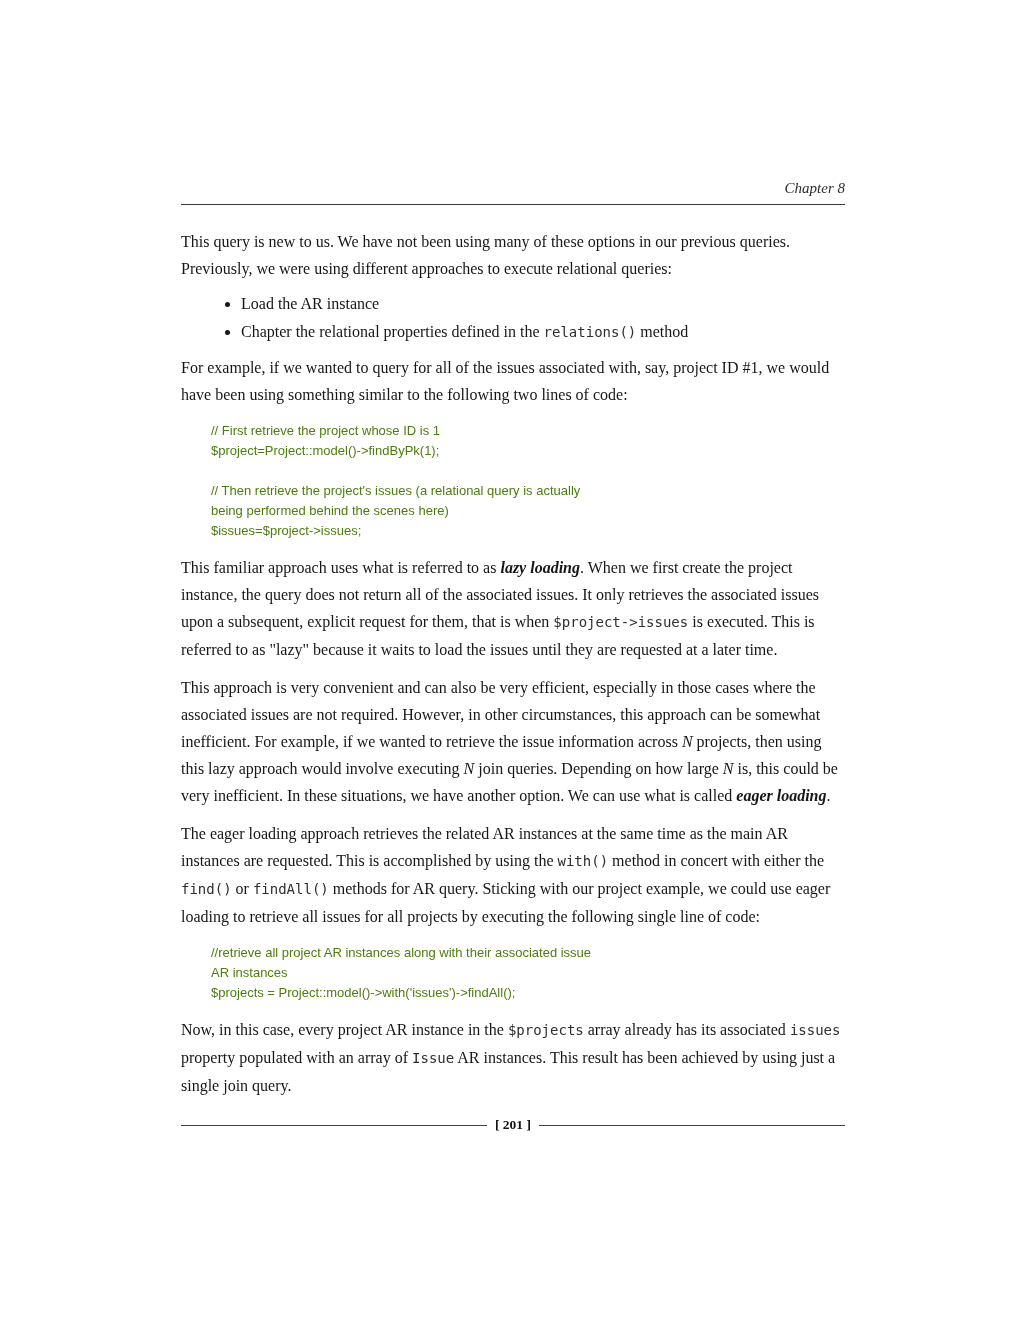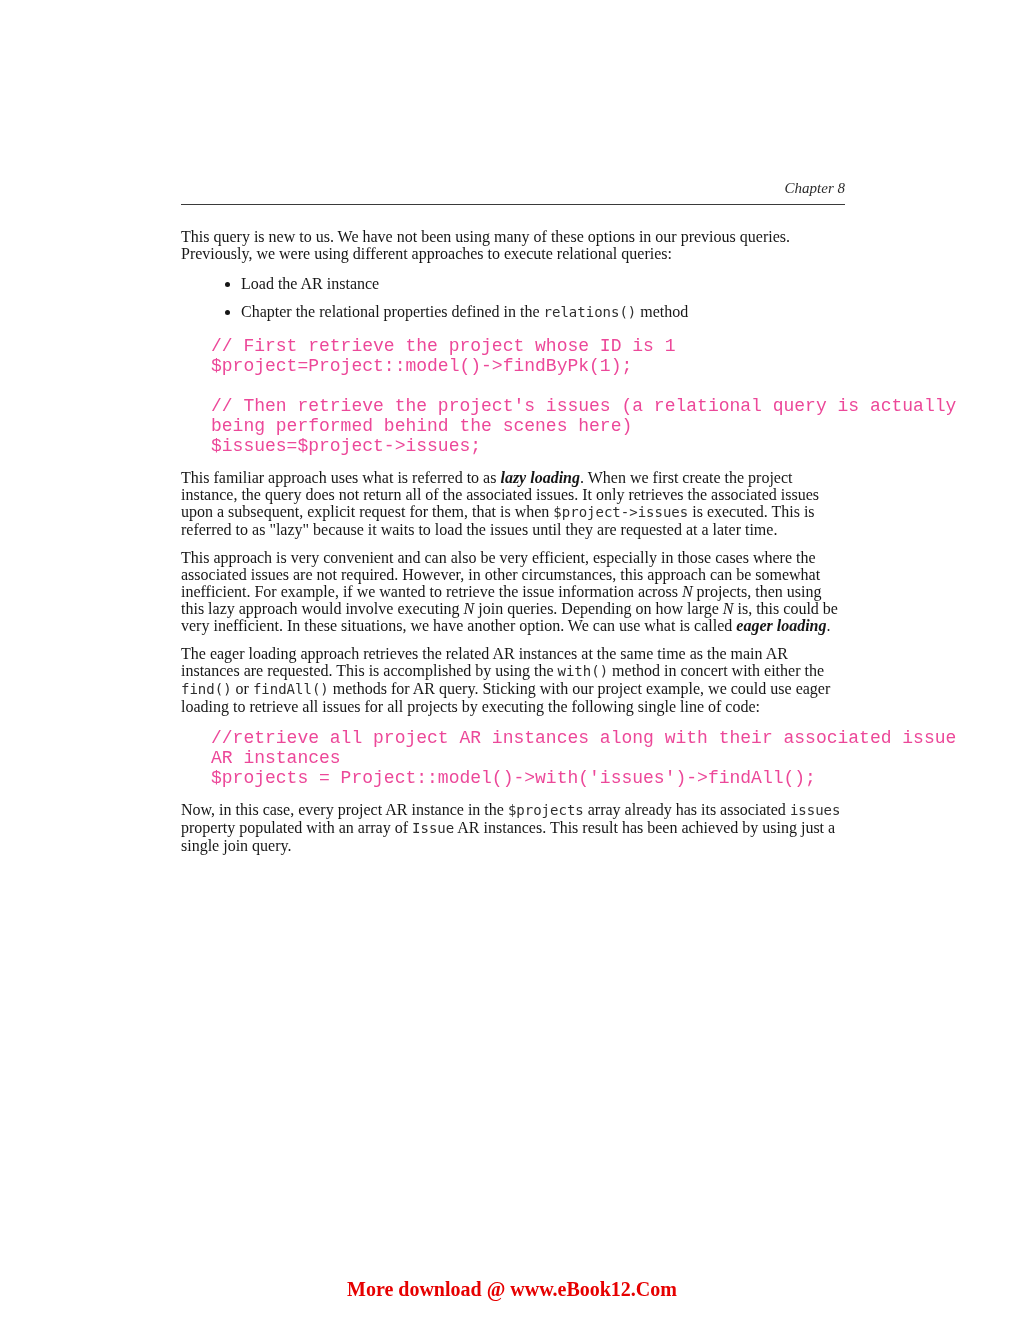--- a/index.html
+++ b/index.html
@@ -24,40 +24,40 @@
     text-align: right;
     font-style: italic;
     font-size: 15px;
     color: #2b2b2b;
     padding-bottom: 7px;
     border-bottom: 1px solid #3a3a3a;
   }
   .blocks { padding-top: 12px; }
   .para {
     font-size: 16px;
-    line-height: 17px;
+    line-height: 27px;
     margin: 11px 0;
     color: #161616;
   }
   .bullets {
     list-style: disc outside;
     margin: 8px 0 10px 0;
     padding-left: 60px;
   }
   .bullets li {
     font-size: 16px;
     line-height: 21px;
     margin-bottom: 7px;
     color: #161616;
   }
   .code {
-    font-family: Liberation Mono, monospace;
-    font-size: 18px;
+    font-family: Liberation Sans, sans-serif;
+    font-size: 13px;
     line-height: 20px;
-    color: #ec4899;
+    color: #4d7c0f;
     margin: 13px 0 13px 30px;
     white-space: pre;
   }
   .inline-code {
     font-family: "DejaVu Sans Mono", "Liberation Mono", monospace;
     font-size: 14px;
     color: #2e2e2e;
   }
   .bold { font-weight: bold; font-style: italic; }
   .italic { font-style: italic; }
@@ -97,31 +97,36 @@
 
 <div class="page">
   <div class="content">
     <div class="chapter-header">Chapter 8</div>
     <div class="blocks">
         <p class="para"><span>This query is new to us. We have not been using many of these options in our previous queries. Previously, we were using different approaches to execute relational queries:</span></p>
         <ul class="bullets">
           <li><span>Load the AR instance</span></li>
           <li><span>Chapter the relational properties defined in the </span><span class="inline-code">relations()</span><span> method</span></li>
         </ul>
+        <p class="para"><span>For example, if we wanted to query for all of the issues associated with, say, project ID #1, we would have been using something similar to the following two lines of code:</span></p>
         <pre class="code">// First retrieve the project whose ID is 1
 $project=Project::model()-&gt;findByPk(1);
 
 // Then retrieve the project's issues (a relational query is actually
 being performed behind the scenes here)
 $issues=$project-&gt;issues;</pre>
         <p class="para"><span>This familiar approach uses what is referred to as </span><span class="bold">lazy loading</span><span>. When we first create the project instance, the query does not return all of the associated issues. It only retrieves the associated issues upon a subsequent, explicit request for them, that is when </span><span class="inline-code">$project-&gt;issues</span><span> is executed. This is referred to as "lazy" because it waits to load the issues until they are requested at a later time.</span></p>
         <p class="para"><span>This approach is very convenient and can also be very efficient, especially in those cases where the associated issues are not required. However, in other circumstances, this approach can be somewhat inefficient. For example, if we wanted to retrieve the issue information across </span><span class="italic">N</span><span> projects, then using this lazy approach would involve executing </span><span class="italic">N</span><span> join queries. Depending on how large </span><span class="italic">N</span><span> is, this could be very inefficient. In these situations, we have another option. We can use what is called </span><span class="bold">eager loading</span><span>.</span></p>
         <p class="para"><span>The eager loading approach retrieves the related AR instances at the same time as the main AR instances are requested. This is accomplished by using the </span><span class="inline-code">with()</span><span> method in concert with either the </span><span class="inline-code">find()</span><span> or </span><span class="inline-code">findAll()</span><span> methods for AR query. Sticking with our project example, we could use eager loading to retrieve all issues for all projects by executing the following single line of code:</span></p>
         <pre class="code">//retrieve all project AR instances along with their associated issue
 AR instances
 $projects = Project::model()-&gt;with('issues')-&gt;findAll();</pre>
         <p class="para"><span>Now, in this case, every project AR instance in the </span><span class="inline-code">$projects</span><span> array already has its associated </span><span class="inline-code">issues</span><span> property populated with an array of </span><span class="inline-code">Issue</span><span> AR instances. This result has been achieved by using just a single join query.</span></p>
       </div>
   </div>
 
+  <div class="footer">
+    <div class="rule"></div>
+    <div class="page-number">[ 201 ]</div>
+    <div class="rule"></div>
+  </div>
 
-  <div class="watermark">More download @ www.eBook12.Com</div>
 </div>
 
 </body></html>

